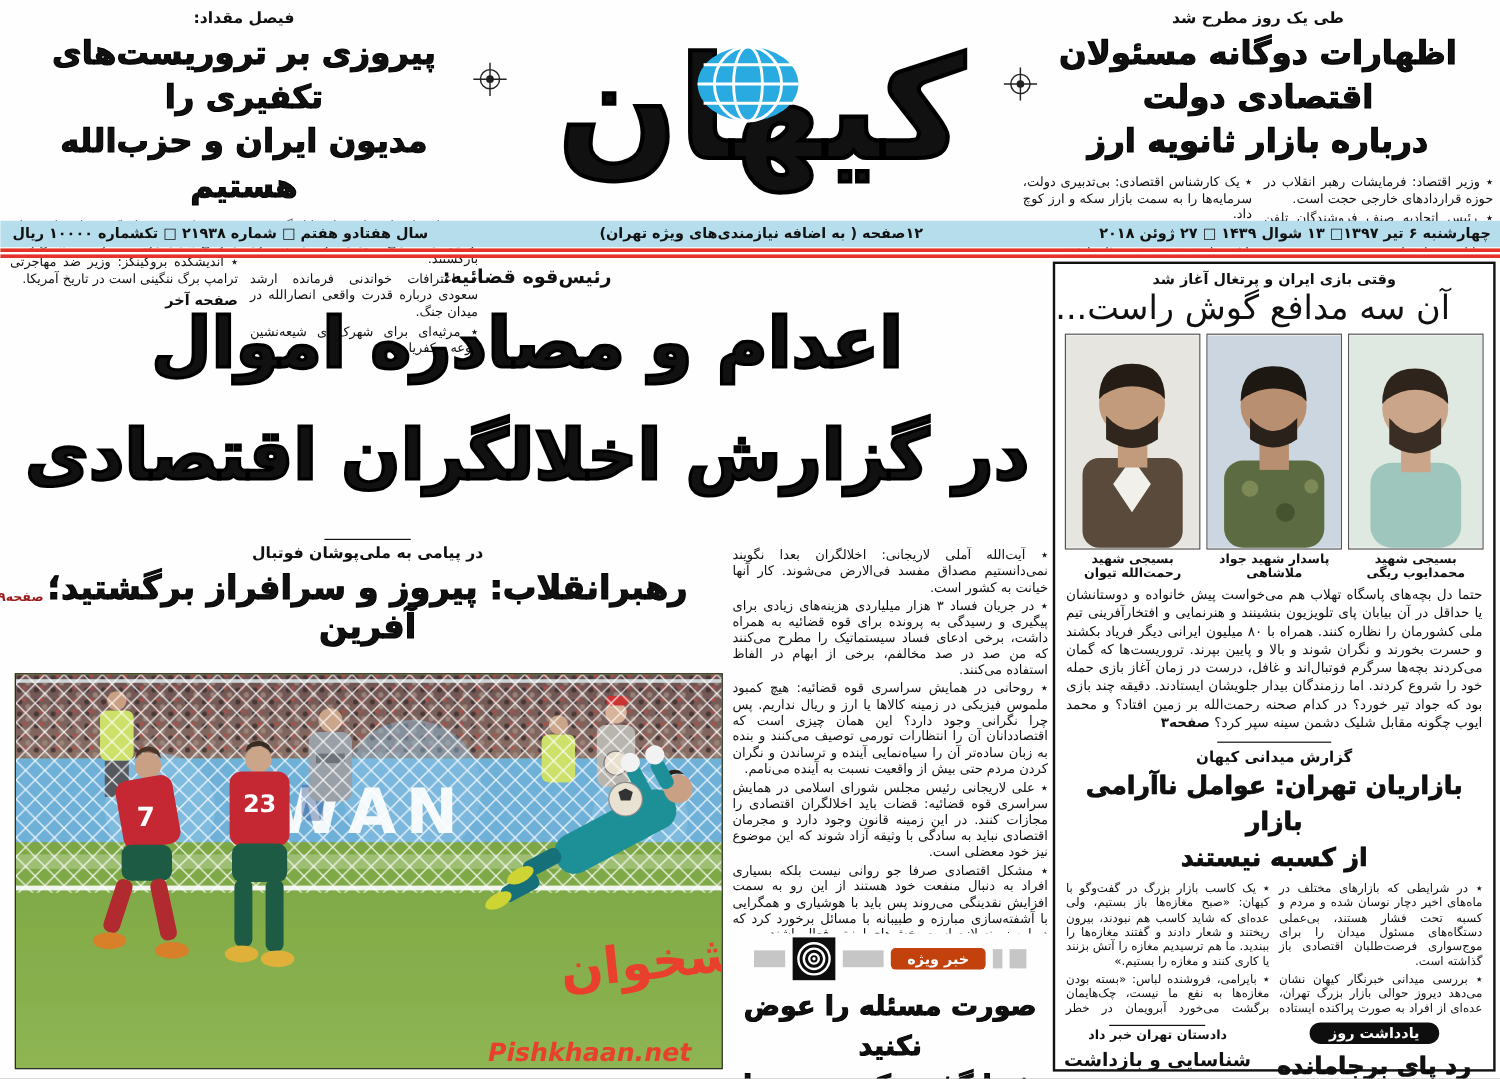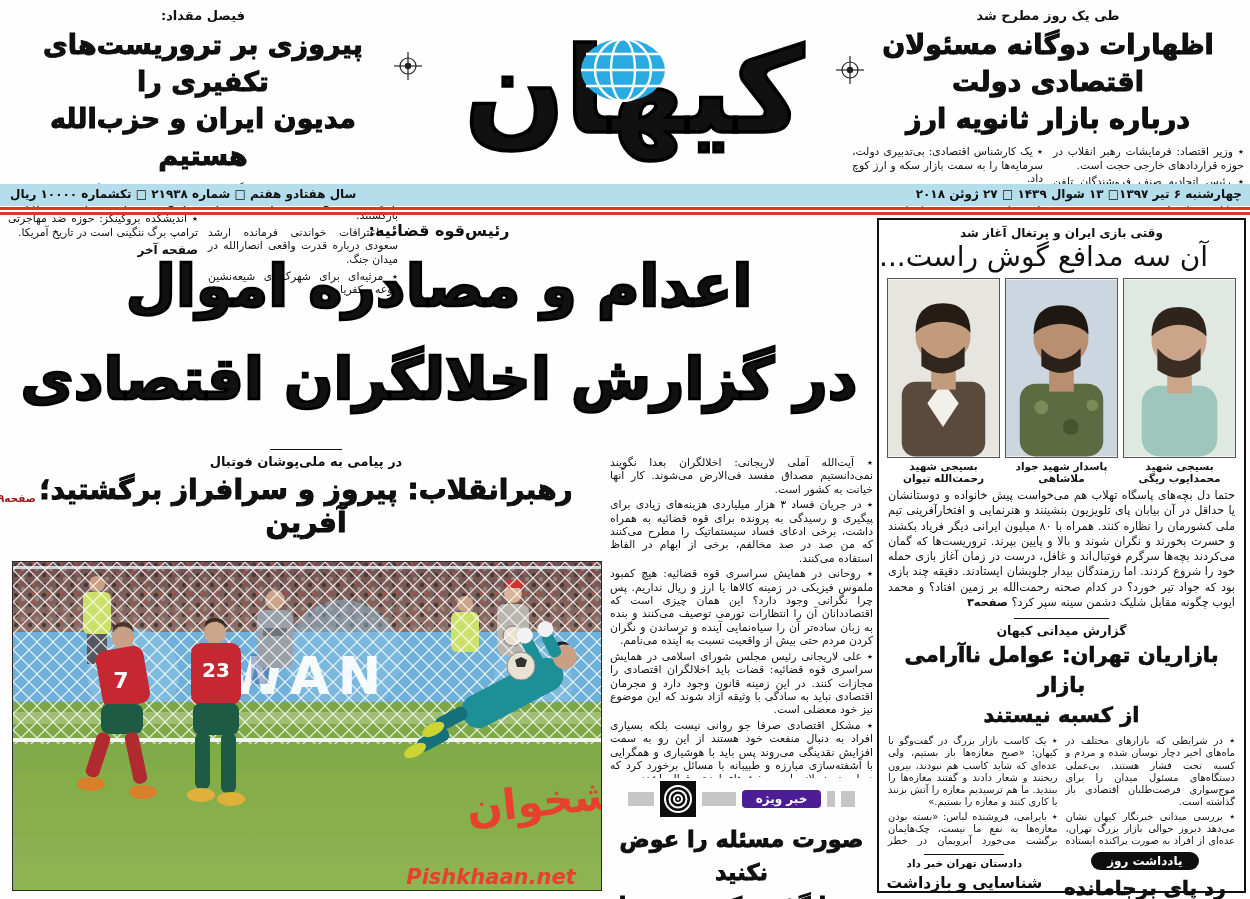--- a/index.html
+++ b/index.html
@@ -36,21 +36,21 @@
   .lm-headline { font-size:28px; font-weight:bold; text-align:center; margin-top:4px; -webkit-text-stroke:0.9px #000; }
   .lm-pageref { color:#9b1b1b; font-size:10.5px; font-weight:bold; }
 
   .mid-col { width:263px; }
   .mid-col .bullet { font-size:10.9px; line-height:13.4px; margin-bottom:2px; }
   .inline-ref { font-weight:bold; }
 
   
   .sn-badges { display:flex; align-items:center; justify-content:center; gap:6px; direction:rtl; }
   .gray-block { background:#c6c6c6; }
-  .sn-badge { background:#4c1d95; color:#fff; font-size:12px; font-weight:bold;
+  .sn-badge { background:#c2410c; color:#fff; font-size:12px; font-weight:bold;
               padding:2px 14px; border-radius:4px; white-space:nowrap; }
   .sn-headline { font-size:22.5px; font-weight:bold; text-align:center; line-height:33px; -webkit-text-stroke:0.8px #000; margin-top:6px;}
 
   
   .right-box { width:369px; height:675px; border:2px solid #111; background:#fff; }
   .mb-kicker { font-size:12px; font-weight:bold; text-align:center; padding-top:6px; }
   .mb-headline { font-size:28px; text-align:left; letter-spacing:2px; line-height:34px; }
   .photo-row { display:flex; justify-content:space-between; padding:4px 8px 0 8px; }
   .martyr-photo { width:113px; height:180px; border:1px solid #555; }
   .caption-row { display:flex; justify-content:space-between; padding:2px 8px 0 8px; }
@@ -86,21 +86,21 @@
       <div>مدیون ایران و حزب‌الله هستیم</div>
     </div>
     <div class="ta-bullets">
       <div class="ta-col">
         <div class="bullet">۴ جوان فلسطینی از دیوار حائل گذشتند، از پایگاه نظامی غنیمت گرفتند، به غزه بازگشتند.</div>
         <div class="bullet">اعترافات خواندنی فرمانده ارشد سعودی درباره قدرت واقعی انصارالله در میدان جنگ.</div>
         <div class="bullet">مرثیه‌ای برای شهرک‌های شیعه‌نشین فوعه و کفریا.</div>
       </div>
       <div class="ta-col">
         <div class="bullet">۱۰ کشور خطرناک دنیا برای زنان معرفی شدند آمریکا، کنگو، افغانستان و...</div>
-        <div class="bullet">اندیشکده بروکینگز: حوزه ضد مهاجرتی ترامپ برگ ننگینی است در تاریخ آمریکا.</div>
+        <div class="bullet">اندیشکده بروکینگز: وزیر ضد مهاجرتی ترامپ برگ ننگینی است در تاریخ آمریکا.</div>
         <div class="page-ref" style="margin-top:4px;">صفحه آخر</div>
       </div>
     </div>
   </div>
 
   <svg class="abs" style="left:394px; top:52px;" width="28" height="28" viewBox="0 0 28 28">
     <circle cx="14" cy="14" r="8" fill="none" stroke="#222" stroke-width="1.2"></circle>
     <line x1="0" y1="14" x2="28" y2="14" stroke="#222" stroke-width="1.2"></line>
     <line x1="14" y1="0" x2="14" y2="28" stroke="#222" stroke-width="1.2"></line>
     <circle cx="14" cy="14" r="3.2" fill="#222"></circle>
@@ -139,20 +139,21 @@
       <div class="ta-col">
         <div class="bullet">یک کارشناس اقتصادی: بی‌تدبیری دولت، سرمایه‌ها را به سمت بازار سکه و ارز کوچ داد.</div>
         <div class="bullet">واردات ۴ میلیارد دلار کالای ممنوعه به کشور با وجود محدودیت منابع ارزی.</div>
         <div class="page-ref" style="margin-top:2px;">صفحه۴</div>
       </div>
     </div>
   </div>
 
   <div class="abs info-bar" style="left:0; top:184px;">
     <span class="abs" style="right:8px; top:3px;">چهارشنبه ۶ تیر ۱۳۹۷□ ۱۳ شوال ۱۴۳۹ □ ۲۷ ژوئن ۲۰۱۸</span>
+    <span class="abs center" style="left:420px; top:3px; width:428px;">۱۲صفحه ( به اضافه نیازمندی‌های ویژه تهران)</span>
     <span class="abs" style="left:10px; top:3px;">سال هفتادو هفتم □ شماره ۲۱۹۳۸ □ تکشماره ۱۰۰۰۰ ریال</span>
   </div>
   <div class="abs red-rule" style="left:0; top:207px; width:1250px;"></div>
 
   <div class="abs lead-kicker" style="left:8px; top:221px; width:862px;">رئیس‌قوه قضائیه:</div>
   <div class="abs lead-headline" style="left:8px; top:240px; width:862px;">
     <div>اعدام و مصادره اموال</div>
     <div>در گزارش اخلالگران اقتصادی</div>
   </div>
 

